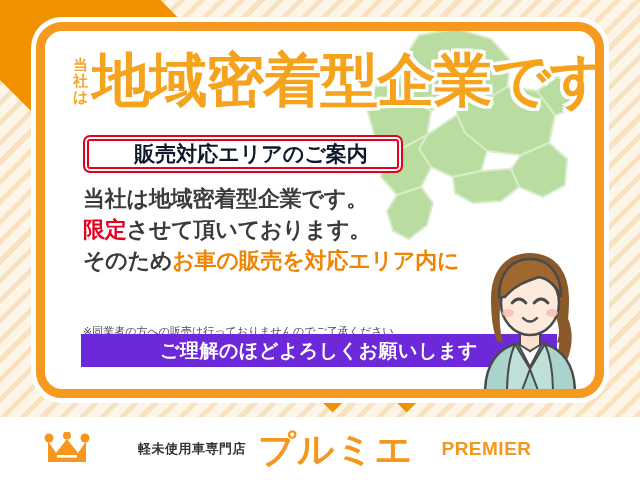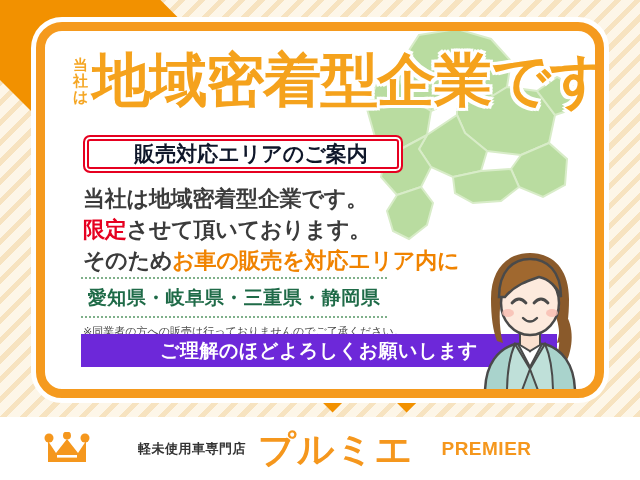--- a/index.html
+++ b/index.html
@@ -330,23 +330,20 @@
     <div class="badge">
       <span>販売対応エリアのご案内</span>
     </div>
 
     <div class="body-text">
       <p>当社は地域密着型企業です。</p>
       <p><span class="hl-red">限定</span><span>させて頂いております。</span></p>
       <p><span>そのため</span><span class="hl-orange">お車の販売を対応エリア内に</span></p>
     </div>
 
-    <div class="pref-strip">
-      <span>愛知県・岐阜県・三重県・静岡県</span>
-    </div>
 
     <div class="disclaimer">
       <span>※同業者の方への販売は行っておりませんのでご了承ください。</span>
     </div>
 
     <div class="cta">
       <span>ご理解のほどよろしくお願いします</span>
     </div>
 
     <div class="woman">

